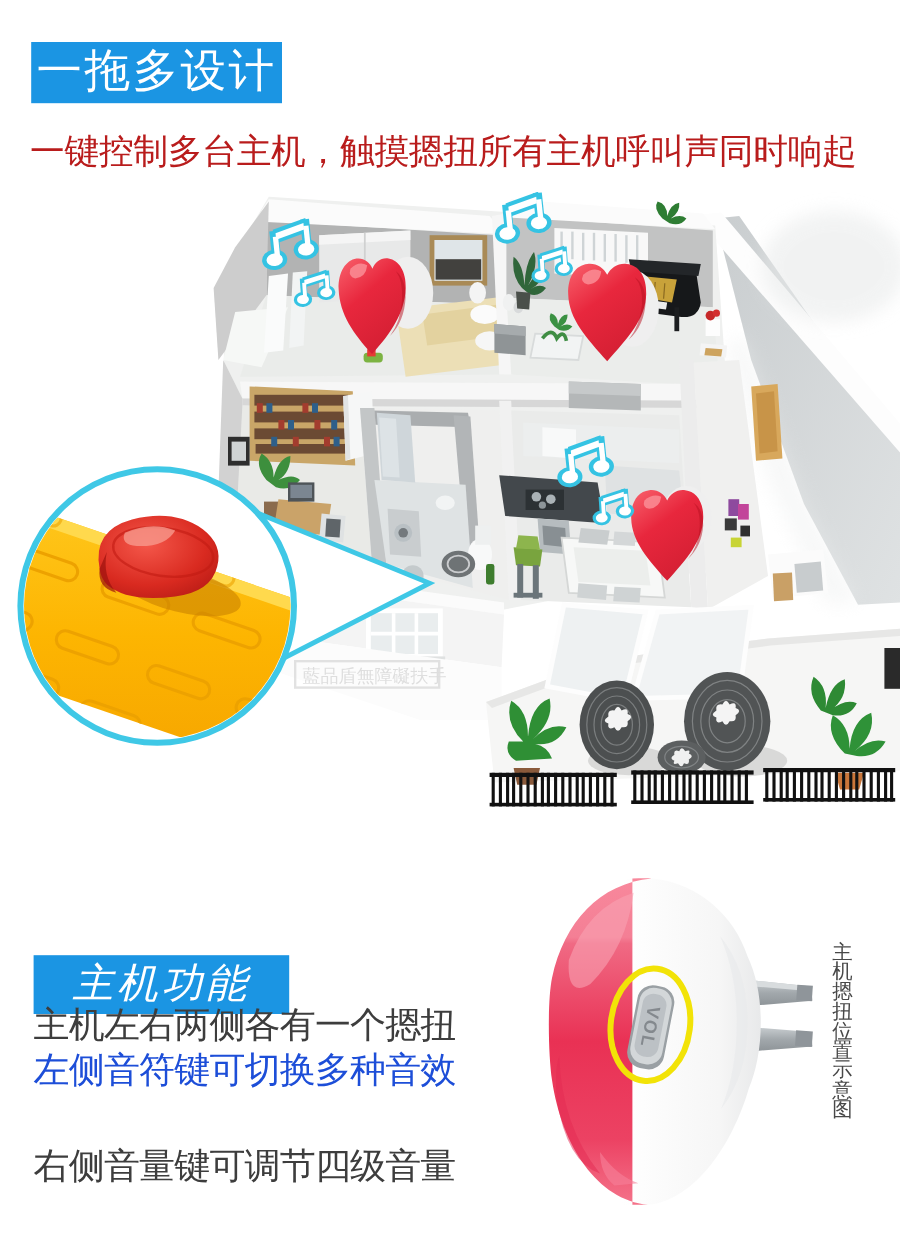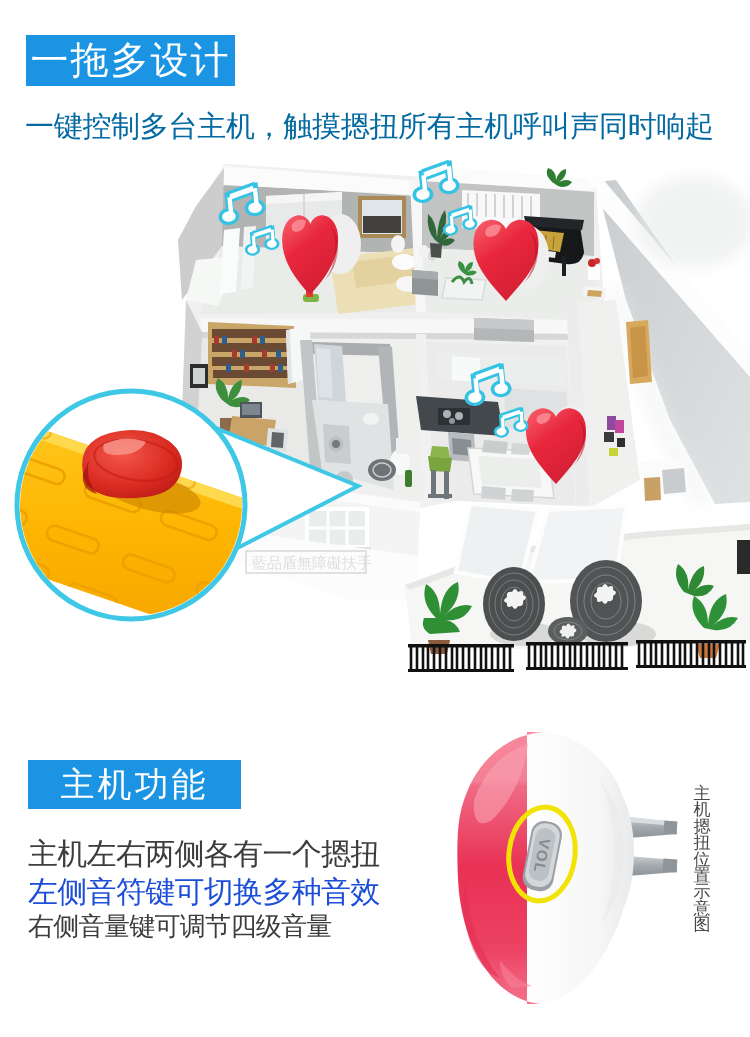--- a/index.html
+++ b/index.html
@@ -5,21 +5,21 @@
 html,body{margin:0;padding:0;}
 body{width:750px;height:1037px;position:relative;background:#fff;font-family:"Liberation Sans",sans-serif;overflow:hidden;}
 .abs{position:absolute;}
 .badge{background:#1b95e3;color:#fff;text-align:center;}
 </style>
 </head>
 <body>
 
 <div class="abs badge" style="left:26px;top:35px;width:209px;height:51px;line-height:51px;font-size:38px;letter-spacing:2px;">一拖多设计</div>
 
-<div class="abs" style="left:25px;top:107px;font-size:29px;color:#0369a1;letter-spacing:-0.3px;">一键控制多台主机，触摸摁扭所有主机呼叫声同时响起</div>
+<div class="abs" style="left:25px;top:107px;font-size:29px;color:#b91c1c;letter-spacing:-0.3px;">一键控制多台主机，触摸摁扭所有主机呼叫声同时响起</div>
 
 <div class="abs" style="left:0;top:160px;width:750px;height:545px;" id="plan">
 <svg width="750" height="545" viewBox="0 160 750 545" xmlns="http://www.w3.org/2000/svg">
 <defs>
 <linearGradient id="rw" x1="0" y1="0" x2="1" y2="1">
 <stop offset="0" stop-color="#e3e4e4"></stop>
           <stop offset="0.55" stop-color="#ededee"></stop>
           <stop offset="1" stop-color="#fafafa"></stop>
 </linearGradient>
 <linearGradient id="yb" x1="0" y1="0" x2="0" y2="1">
@@ -505,27 +505,27 @@
 
 <path d="M83 474 q-2 16 14 20 q-12 -14 -8 -34 z" fill="#9c120e" opacity="0.7"></path>
 
 <ellipse cx="136" cy="460" rx="42" ry="20" fill="none" stroke="#c21a12" stroke-width="2" opacity="0.6" transform="rotate(8 136 460)"></ellipse>
 
 <path d="M104 444 q22 -10 42 -2 q-8 14 -32 13 q-14 -1 -10 -11z" fill="#f7988c" opacity="0.8"></path>
 </g>
 </svg>
 </div>
 
-<div class="abs badge" style="left:28px;top:760px;width:213px;height:49px;line-height:49px;font-size:34px;letter-spacing:3px;">主机功能</div>
+<div class="abs badge" style="left:28px;top:796px;width:213px;height:49px;line-height:49px;font-size:34px;letter-spacing:3px;font-style:italic;">主机功能</div>
 
 <div class="abs" style="left:28px;top:834px;font-size:30px;color:#3d3d3d;letter-spacing:-0.7px;text-align:center;">主机左右两侧各有一个摁扭</div>
 
 <div class="abs" style="left:28px;top:872px;font-size:30px;color:#1d4ed8;letter-spacing:-0.7px;">左侧音符键可切换多种音效</div>
 
-<div class="abs" style="left:28px;top:909px;font-size:26px;color:#3d3d3d;letter-spacing:-0.7px;">右侧音量键可调节四级音量</div>
+<div class="abs" style="left:28px;top:952px;font-size:30px;color:#3d3d3d;letter-spacing:-0.7px;">右侧音量键可调节四级音量</div>
 
 <div class="abs" style="left:430px;top:712px;width:260px;height:322px;" id="product">
 <svg width="260" height="322" viewBox="430 712 260 322" xmlns="http://www.w3.org/2000/svg">
 <defs>
 <linearGradient id="pinkg" x1="0" y1="0" x2="0" y2="1">
 <stop offset="0" stop-color="#f8889c"></stop>
           <stop offset="0.18" stop-color="#f47f95"></stop>
           <stop offset="0.2" stop-color="#f06a84"></stop>
           <stop offset="0.5" stop-color="#e93154"></stop>
           <stop offset="0.8" stop-color="#ec4263"></stop>

